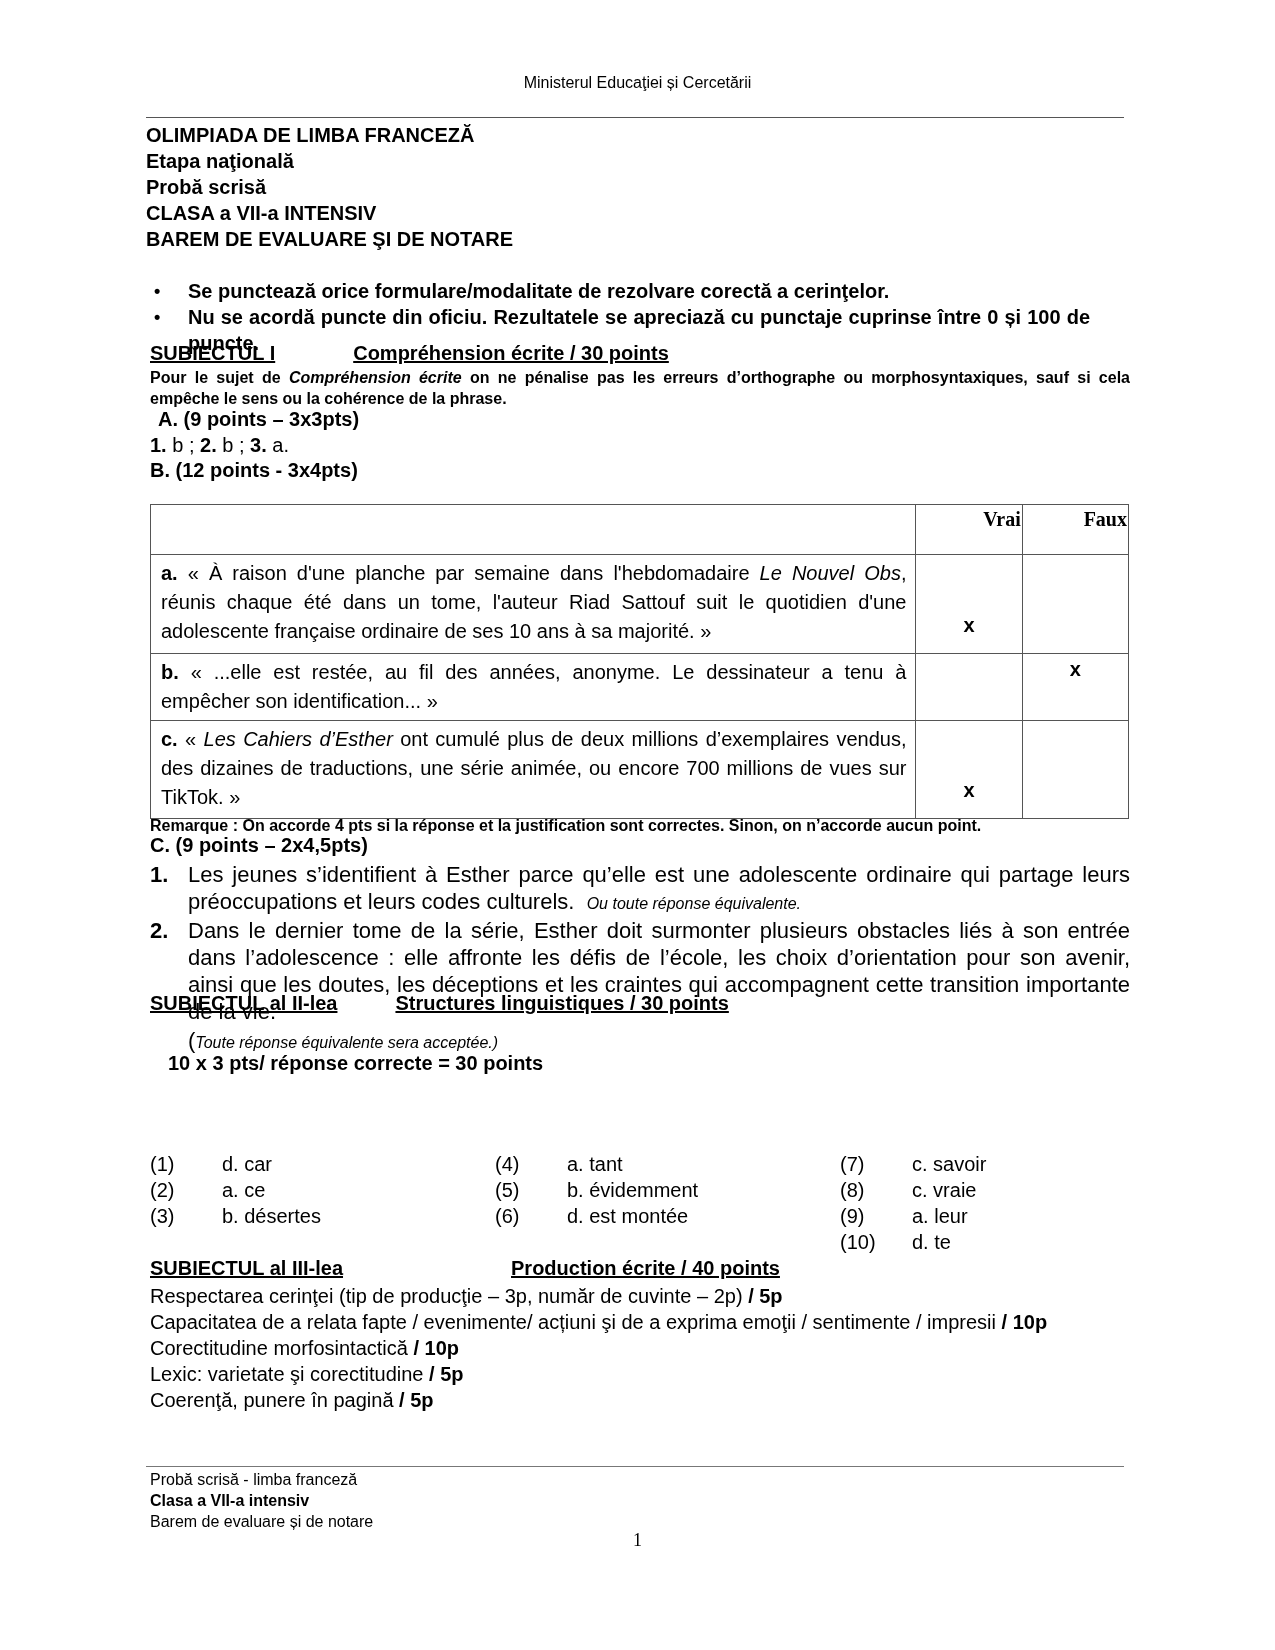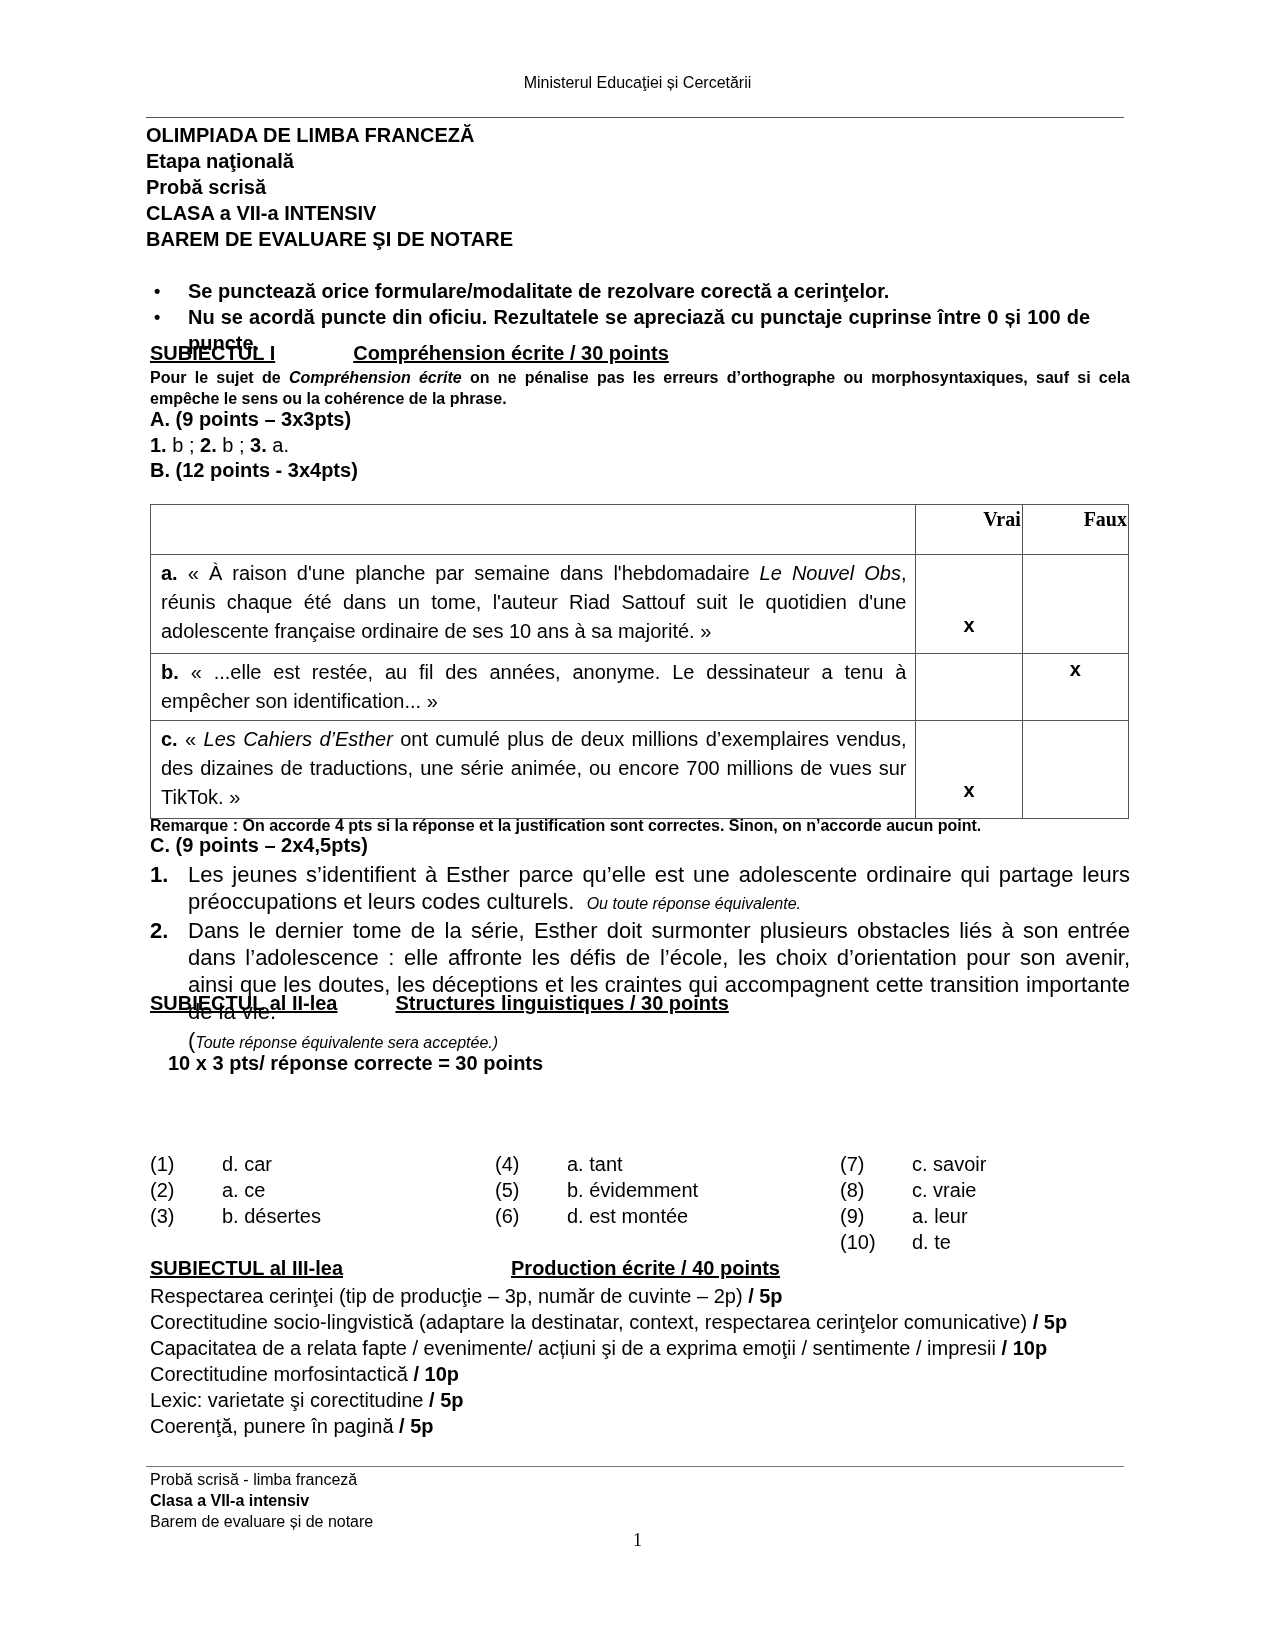--- a/index.html
+++ b/index.html
@@ -64,21 +64,21 @@
       <span>Nu se acordă puncte din oficiu. Rezultatele se apreciază cu punctaje cuprinse între 0 și 100 de puncte.</span>
     </div>
   </div>
 
   <div class="abs sect" style="top:342px;">
     <span>SUBIECTUL I</span><span class="gap" style="width:78px;"></span><span>Compréhension écrite / 30 points</span>
   </div>
   <div class="abs small-bold" style="top:367px; width:980px; text-align:justify;">
     <span>Pour le sujet de </span><i>Compréhension écrite</i><span> on ne pénalise pas les erreurs d’orthographe ou morphosyntaxiques, sauf si cela empêche le sens ou la cohérence de la phrase.</span>
   </div>
-  <div class="abs h20b" style="top:408px; font-weight:bold;">A. (9 points – 3x3pts)</div>
+  <div class="abs h20b" style="top:408px; font-weight:bold;margin-left:8px;">A. (9 points – 3x3pts)</div>
   <div class="abs t20" style="top:434px;">
     <b>1.</b><span> b ; </span><b>2.</b><span> b ; </span><b>3.</b><span> a.</span>
   </div>
   <div class="abs h20b" style="top:459px;">B. (12 points - 3x4pts)</div>
 
   <table class="vf">
     <tbody>
         <tr style="height:50px;">
       <td></td>
       <td class="head">Vrai</td>
@@ -170,21 +170,20 @@
         </div>
     </div>
   </div>
 
   <div class="abs sect" style="top:1257px;">
     <span>SUBIECTUL al III-lea</span><span class="gap" style="width:168px;"></span><span>Production écrite / 40 points</span>
   </div>
 
   <div class="crit">
     <div class="line"><span>Respectarea cerinţei (tip de producţie – 3p, număr de cuvinte – 2p) </span><b>/ 5p</b></div>
-    <div class="line" style="width:980px;"><span>Corectitudine socio-lingvistică (adaptare la destinatar, context, respectarea cerinţelor comunicative) </span><b>/ 5p</b></div>
     <div class="line" style="white-space:nowrap;"><span>Capacitatea de a relata fapte / evenimente/ acțiuni şi de a exprima emoţii / sentimente / impresii </span><b>/ 10p</b></div>
     <div class="line"><span>Corectitudine morfosintactică </span><b>/ 10p</b></div>
     <div class="line"><span>Lexic: varietate şi corectitudine </span><b>/ 5p</b></div>
     <div class="line"><span>Coerenţă, punere în pagină </span><b>/ 5p</b></div>
   </div>
 
   <div class="hr-bot"></div>
   <div class="footer">
     <div>Probă scrisă - limba franceză</div>
     <div style="font-weight:bold;">Clasa a VII-a intensiv</div>

